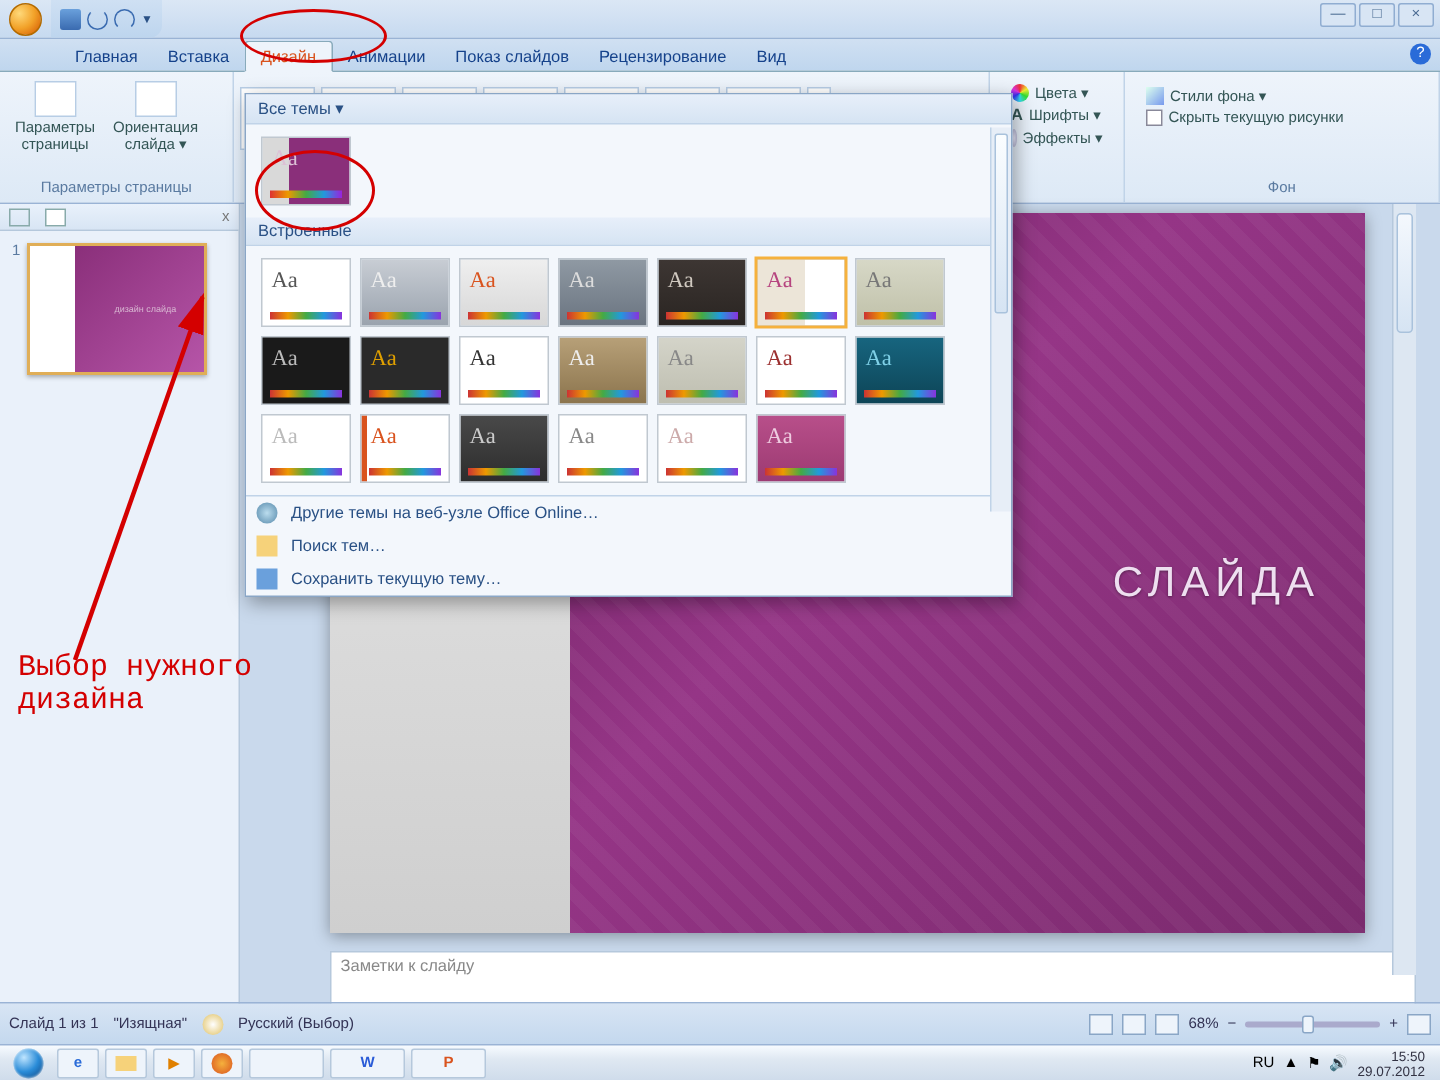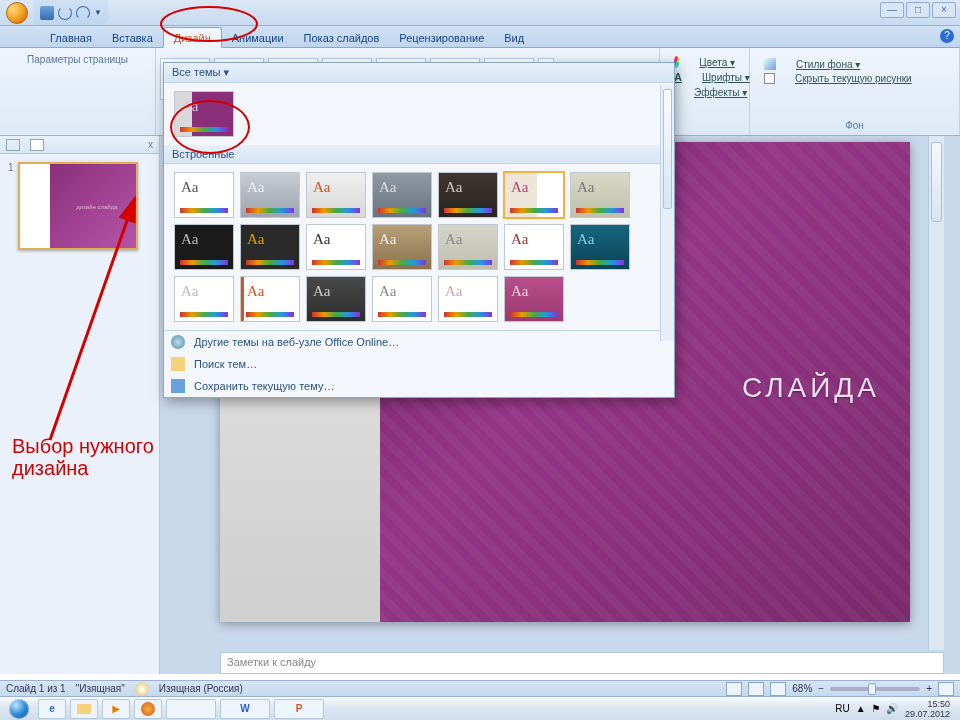--- a/index.html
+++ b/index.html
@@ -27,21 +27,21 @@
   .grp-title { font-size:10px; color:#5a7aa0; text-align:center; padding-top:2px;}
   .grp-body { display:flex; gap:8px; align-items:flex-start; flex:1;}
   .big-button { display:flex; flex-direction:column; align-items:center; gap:2px; padding:2px 2px; min-width:48px;}
   .big-button .bic { width:28px; height:24px; background:#fff; border:1px solid #b7cde5;}
   .big-button span { font-size:10px; text-align:center; line-height:11px;}
   .theme-row { display:flex; gap:4px;}
   .theme-sw { width:50px; height:42px; background:#fff; border:1px solid #b7cde5; position:relative; font-size:10px;}
   .theme-sw .aa {position:absolute; top:6px; left:6px; font-size:16px; color:#888;}
   .theme-sw .cbar { position:absolute; bottom:3px; left:4px; right:4px; height:5px; background:linear-gradient(90deg,#d33,#e90,#4a4,#29d,#92d);}
   .side-opts { display:flex; flex-direction:column; gap:3px; padding:4px 6px;}
-  .side-opts div { display:flex; align-items:center; gap:20px; font-size:10px; white-space:nowrap;text-decoration:underline;}
+  .side-opts div { display:flex; align-items:center; gap:4px; font-size:10px; white-space:nowrap;}
   .check { width:11px; height:11px; border:1px solid #889; background:#fff;}
   .color-wheel { width:12px; height:12px; border-radius:50%; background:conic-gradient(#e33,#ee3,#3d3,#3de,#33e,#d3d,#e33);}
   .paint { width:12px; height:12px; background:linear-gradient(135deg,#dfe,#79e);}
   .fx { width:12px; height:12px; border-radius:50%; background:radial-gradient(#eef,#aac);}
 
   
   .workarea { position:absolute; top:136px; left:0; right:0; bottom:46px; background:#c9d9ec; }
   
   .slidepanel { position:absolute; left:0; top:0; width:160px; bottom:0; background:#eaf1fa; border-right:1px solid #b5c8dc;}
   .sp-tabs { height:18px; background:linear-gradient(#e9f1fb,#d8e5f4); border-bottom:1px solid #b5c8dc; display:flex; align-items:center; padding:0 6px; font-size:10px; gap:10px;}
@@ -54,41 +54,41 @@
 
   
   .mainview { position:absolute; left:160px; right:16px; top:0; bottom:0;}
   .slide-canvas { position:absolute; left:60px; top:6px; width:690px; height:480px; box-shadow:0 2px 10px rgba(0,0,0,.35); background:#fff;}
   .slide-canvas .side-g { position:absolute; left:0; top:0; width:160px; bottom:0; background:linear-gradient(180deg,#e9e9e9,#cfcfcf);}
   .slide-canvas .side-p { position:absolute; left:160px; right:0; top:0; bottom:0; background:
     repeating-linear-gradient(45deg, rgba(255,255,255,.04) 0 8px, transparent 8px 16px),
     linear-gradient(135deg,#6d2260,#953586 40%,#7a2a6d);}
   .slide-canvas .big-title { position:absolute; right:30px; top:230px; font-size:28px; letter-spacing:4px; color:#eedff0; text-shadow:0 1px 2px rgba(0,0,0,.4);}
   
-  .notes { position:absolute; left:60px; right:0; bottom:0; height:22px; background:#fff; border:1px solid #b5c8dc; font-size:11px; padding:3px 6px; color:#888;}
+  .notes { position:absolute; left:60px; right:0; bottom:0; height:40px; background:#fff; border:1px solid #b5c8dc; font-size:11px; padding:3px 6px; color:#888;}
   .vert-sb { position:absolute; right:0; top:0; bottom:24px; width:16px; background:#dde7f2; border-left:1px solid #b5c8dc;}
   .vert-sb .handle { position:absolute; left:2px; right:2px; top:6px; height:80px; background:linear-gradient(#f4f8fd,#d6e4f3); border:1px solid #a9c2dc; border-radius:3px;}
 
   
   .gallery { position:absolute; left:163px; top:62px; width:512px; background:#f3f7fc; border:1px solid #8aa6c6; box-shadow:2px 4px 12px rgba(0,0,0,.35); z-index:50; font-size:11px;}
   .gal-head { background:linear-gradient(#e7effa,#d6e4f3); padding:3px 8px; color:#2a5185; border-bottom:1px solid #c0d3e8;}
   .gal-head.top { display:flex; align-items:flex-end; gap:4px;}
   .gal-sec { padding:8px 10px; display:flex; flex-wrap:wrap; gap:6px;}
   .gal-th { width:60px; height:46px; background:#fff; border:1px solid #c0c8d0; position:relative;}
   .gal-th.sel { outline:2px solid #f5b13d; outline-offset:-1px;}
   .gal-th .aa { position:absolute; top:6px; left:6px; font-size:15px; font-family:Georgia,serif;}
   .gal-th .cbar { position:absolute; bottom:4px; left:5px; right:5px; height:5px;}
   .gal-menu { border-top:1px solid #c0d3e8;}
   .gal-menu div { padding:5px 10px 5px 30px; position:relative; color:#2a5185;}
   .gal-menu .mi-ico { position:absolute; left:7px; top:4px; width:14px; height:14px;}
   .gal-sb { position:absolute; top:22px; right:0; bottom:56px; width:14px; background:#e7eef7; border-left:1px solid #c0d3e8;}
   .gal-sb .h { position:absolute; left:2px; right:2px; top:4px; height:120px; background:linear-gradient(#fafdff,#d6e4f3); border:1px solid #a9c2dc; border-radius:2px;}
 
   
-  .statusbar { position:absolute; left:0; right:0; bottom:24px; height:16px; background:linear-gradient(#d8e5f4,#c4d8ee); border-top:1px solid #9ab3d5; display:flex; align-items:center; font-size:10px; color:#335; padding:0 6px; gap:10px;}
+  .statusbar { position:absolute; left:0; right:0; bottom:24px; height:28px; background:linear-gradient(#d8e5f4,#c4d8ee); border-top:1px solid #9ab3d5; display:flex; align-items:center; font-size:10px; color:#335; padding:0 6px; gap:10px;}
   .statusbar .right { margin-left:auto; display:flex; align-items:center; gap:6px;}
   .view-btn { width:16px; height:14px; border:1px solid #8aa6c6; background:#eef4fb;}
   .zoom-track { width:90px; height:4px; background:#aac; position:relative; border-radius:2px;}
   .zoom-track .kn { position:absolute; left:38px; top:-4px; width:8px; height:12px; background:#eef4fb; border:1px solid #8aa6c6; border-radius:2px;}
 
   
   .taskbar { position:absolute; left:0; right:0; bottom:0; height:24px; background:linear-gradient(#f7fbff,#dfe8f2 40%,#cfdceb); border-top:1px solid #9ab3d5; display:flex; align-items:center; padding:0 4px; gap:4px; font-size:10px;}
   .start { width:30px; height:22px; display:flex; align-items:center; justify-content:center;}
   .start .orb2 { width:20px; height:20px; border-radius:50%; background:radial-gradient(circle at 35% 30%,#bfe5ff,#2a8cd8,#0a3c78); box-shadow:inset 0 0 2px #fff;}
   .tb-ico { width:28px; height:20px; border:1px solid #b5c8dc; background:#eef4fb; border-radius:2px; display:flex; align-items:center; justify-content:center;}
@@ -127,20 +127,32 @@
   <div class="tab active">Дизайн</div>
   <div class="tab">Анимации</div>
   <div class="tab">Показ слайдов</div>
   <div class="tab">Рецензирование</div>
   <div class="tab">Вид</div>
   <div class="help-icon">?</div>
 </div>
 
 <div class="ribbon">
   <div class="grp" style="width:156px;">
+    <div class="grp-body">
+      <div class="big-button">
+        <div class="bic"></div>
+        <span style="white-space:pre-line;">Параметры
+страницы</span>
+      </div>
+      <div class="big-button">
+        <div class="bic"></div>
+        <span style="white-space:pre-line;">Ориентация
+слайда ▾</span>
+      </div>
+    </div>
     <div class="grp-title">Параметры страницы</div>
   </div>
 
   <div class="grp" style="flex:1; padding-left:4px; padding-right:4px;">
     <div class="grp-body" style="padding-top:6px;">
       <div class="theme-row">
         <div class="theme-sw">
             <span class="aa">Aa</span>
             <div class="cbar"></div>
           </div>
@@ -341,28 +353,28 @@
 <div class="red-oval" style="left:160px; top:6px; width:98px; height:36px;"></div>
 <div class="red-oval" style="left:170px; top:100px; width:80px; height:54px;"></div>
 <svg class="arrow-svg" style="left:20px; top:190px;" width="150" height="260">
   <defs>
       <marker id="ah" markerWidth="10" markerHeight="10" refX="8" refY="3" orient="auto">
         <path d="M0,0 L9,3 L0,6 Z" fill="#d40000"></path>
       </marker>
     </defs>
   <line x1="30" y1="250" x2="115" y2="8" stroke="#d40000" stroke-width="3" marker-end="url(#ah)"></line>
 </svg>
-<div class="anno-text" style="white-space:pre-line;">Выбор нужного
+<div class="anno-text" style="white-space:pre-line;font-family:Liberation Mono, monospace;">Выбор нужного
 дизайна</div>
 
 <div class="statusbar">
   <span>Слайд 1 из 1</span>
   <span>"Изящная"</span>
   <span style="width:14px;height:14px;background:radial-gradient(#fff,#e0c060);border-radius:50%;"></span>
-  <span>Изящная (Россия)</span>
+  <span>Русский (Выбор)</span>
   <div class="right">
     <div class="view-btn"></div>
     <div class="view-btn"></div>
     <div class="view-btn"></div>
     <span>68%</span>
     <span>−</span>
     <div class="zoom-track">
         <div class="kn"></div>
       </div>
     <span>+</span>

